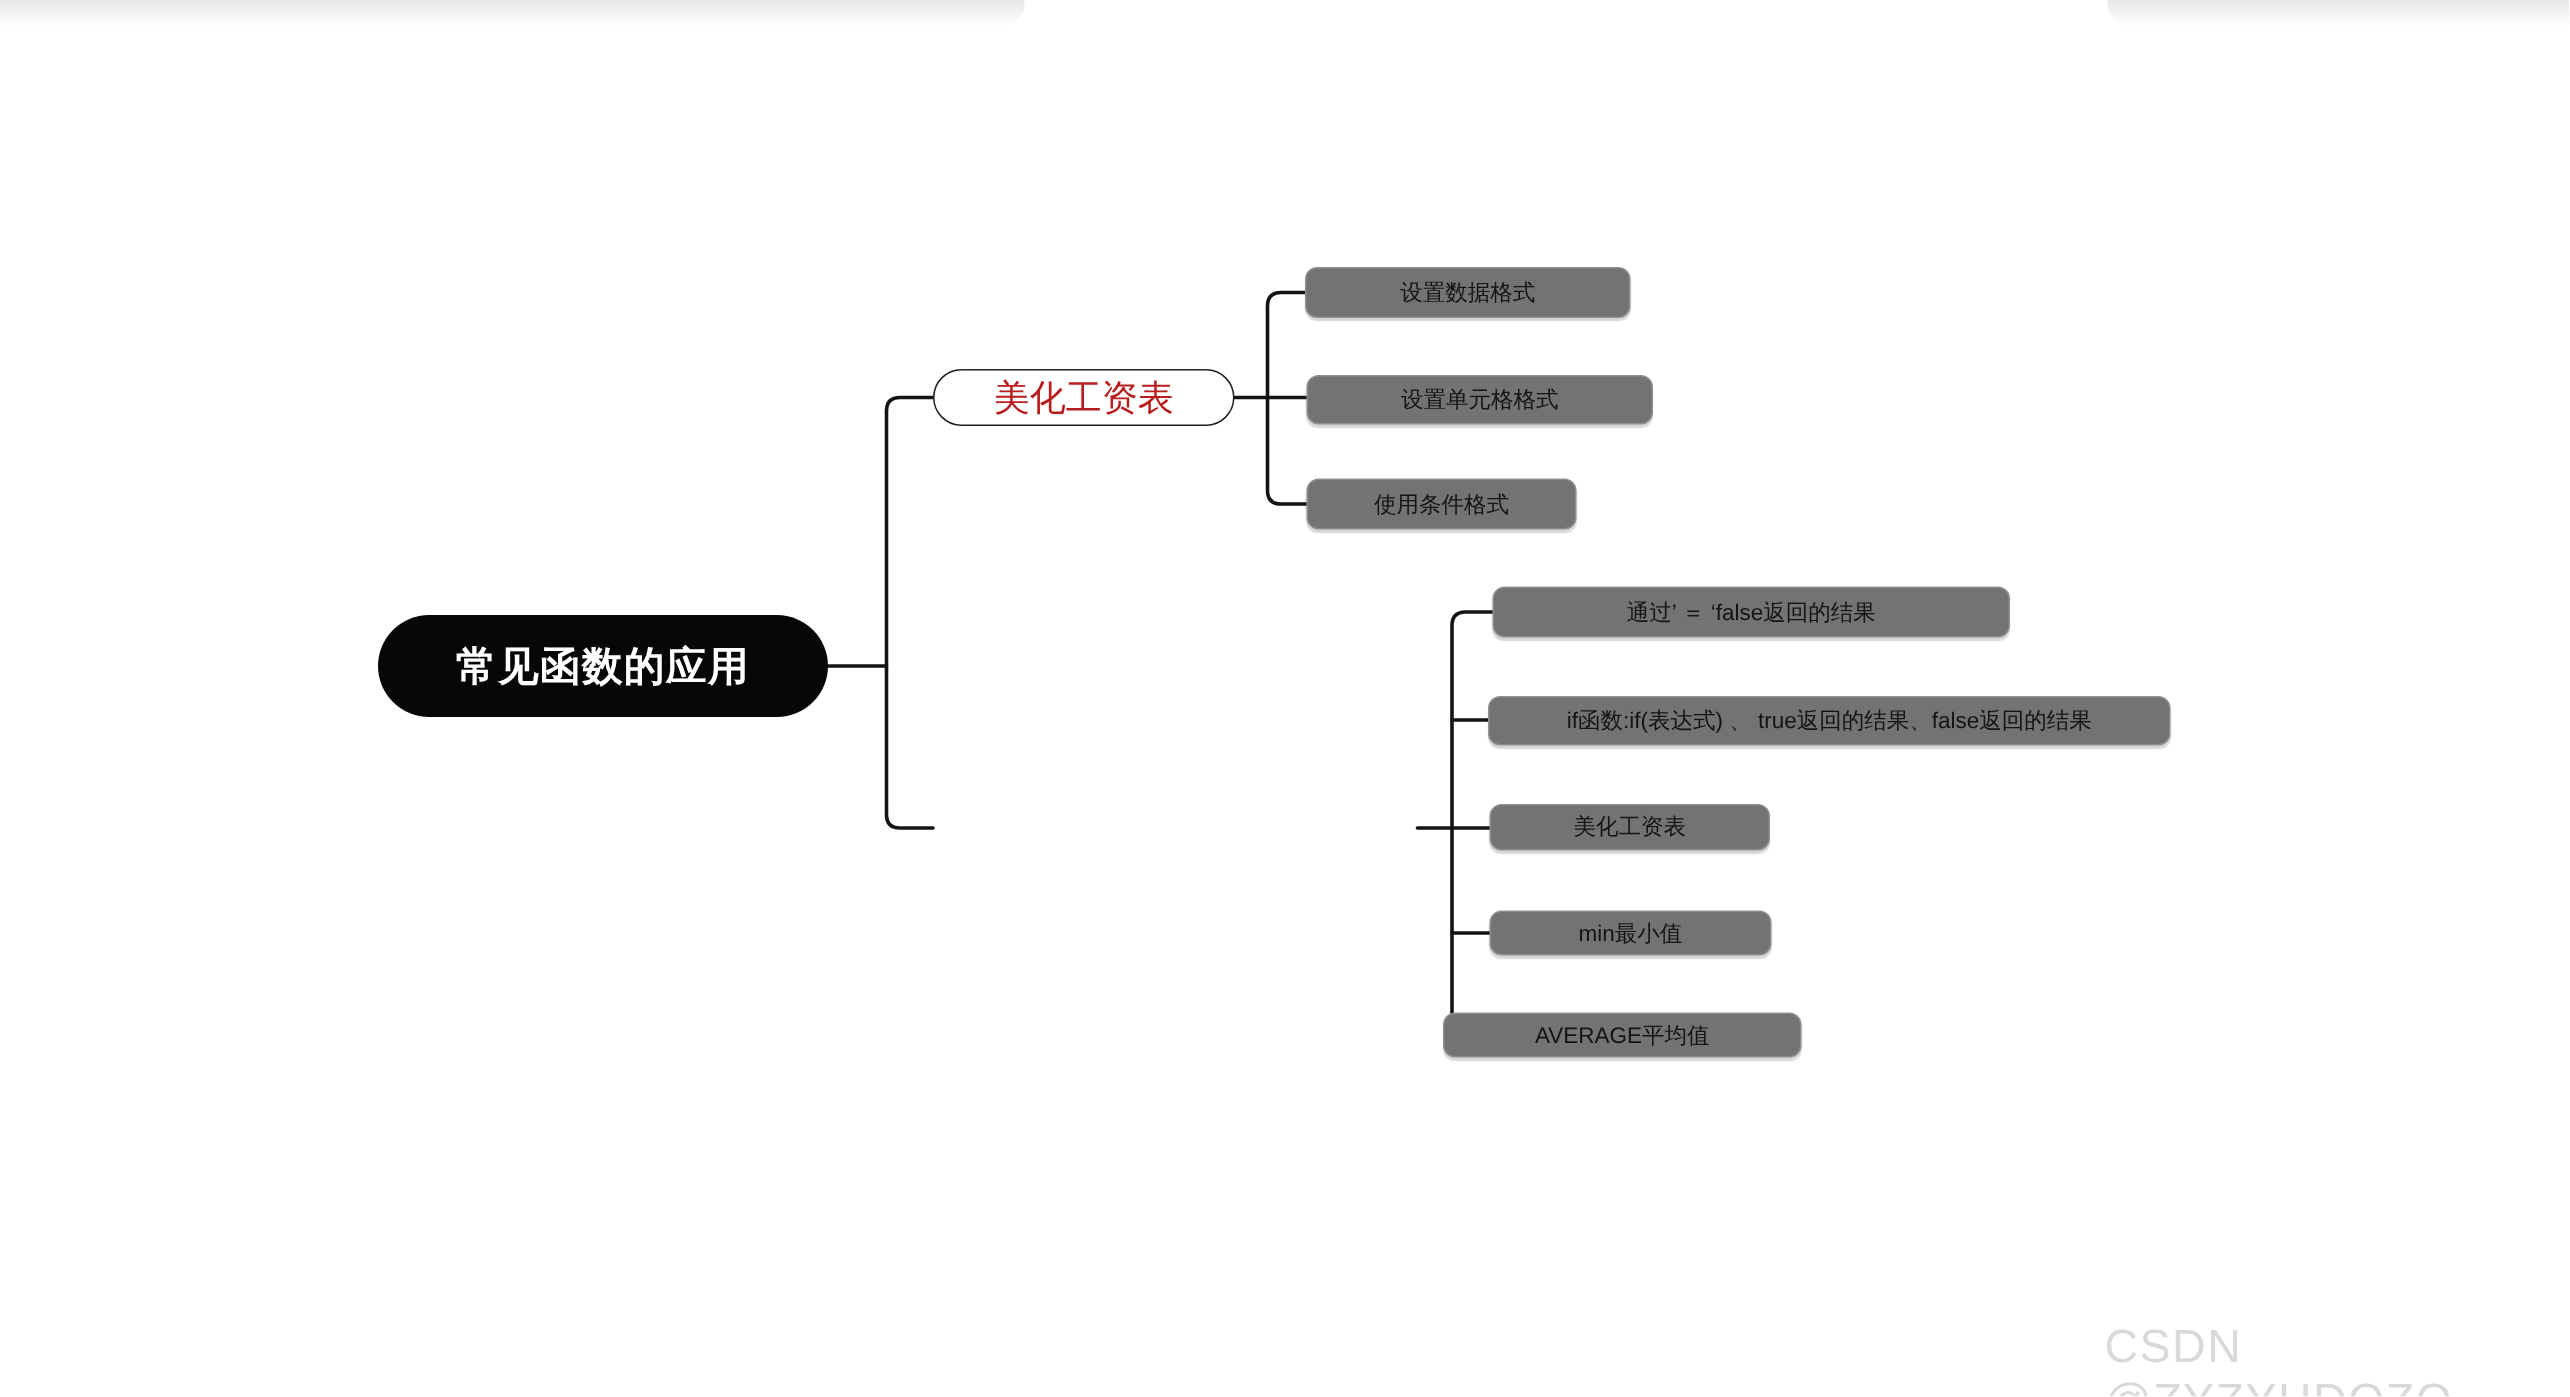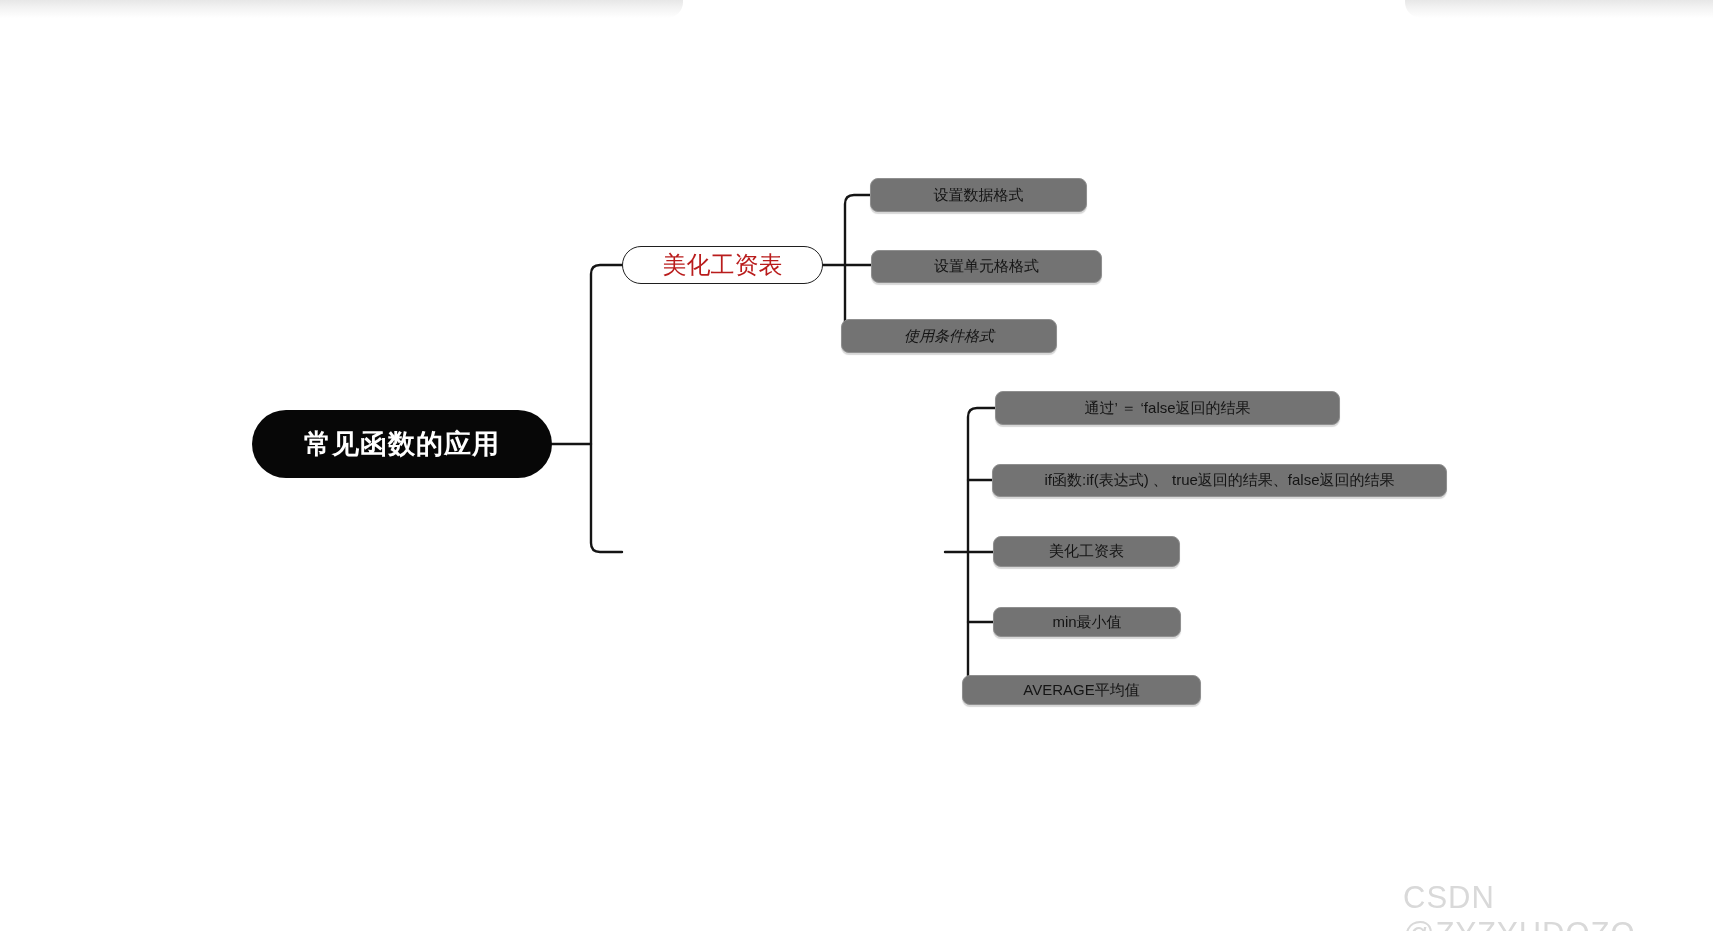--- a/index.html
+++ b/index.html
@@ -71,21 +71,21 @@
   </svg>
 
   <div class="node root" style="left:252px;top:410px;width:300px;height:68px;text-align:center;">常见函数的应用</div>
 
   <div class="node branch" style="left:622px;top:246px;width:201px;height:38px;">美化工资表</div>
 
   <div class="node leaf" style="left:870px;top:178px;width:217px;height:34px;">设置数据格式</div>
 
   <div class="node leaf" style="left:871px;top:250px;width:231px;height:33px;">设置单元格格式</div>
 
-  <div class="node leaf" style="left:841px;top:319px;width:216px;height:34px;font-style:italic;">使用条件格式</div>
+  <div class="node leaf" style="left:871px;top:319px;width:180px;height:34px;">使用条件格式</div>
 
 
   <div class="node leaf" style="left:995px;top:391px;width:345px;height:34px;">通过’ ＝ ‘false返回的结果</div>
 
   <div class="node leaf" style="left:992px;top:464px;width:455px;height:33px;">if函数:if(表达式) 、 true返回的结果、false返回的结果</div>
 
   <div class="node leaf" style="left:993px;top:536px;width:187px;height:31px;">美化工资表</div>
 
   <div class="node leaf" style="left:993px;top:607px;width:188px;height:30px;text-align:center;">min最小值</div>
 

